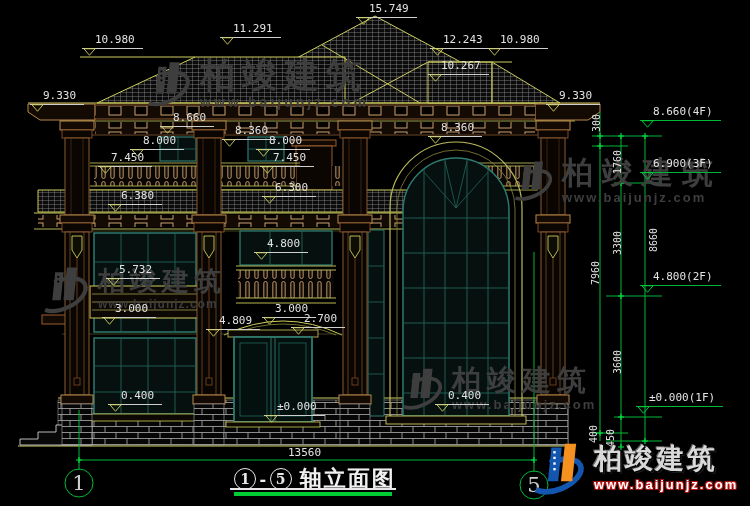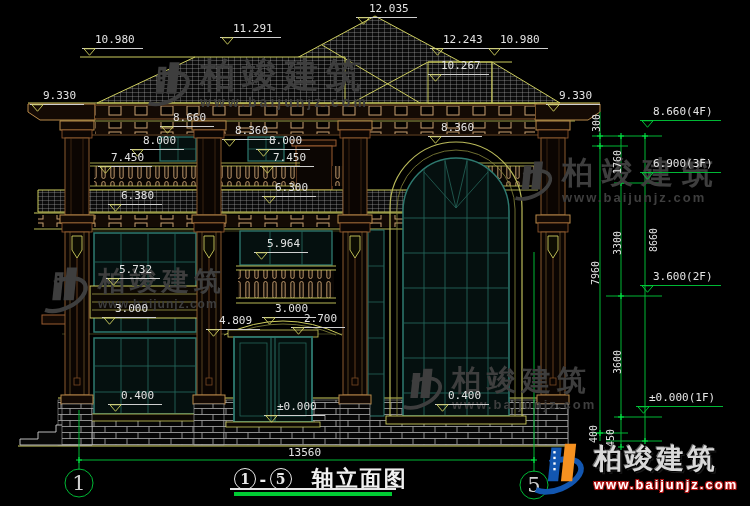--- a/index.html
+++ b/index.html
@@ -30,21 +30,21 @@
   
   #overall-dim{position:absolute;left:288px;top:446px;color:#e3e3e3;
                font:11px "DejaVu Sans Mono",monospace;z-index:3;}
 
   
   #titleblock{position:absolute;left:234px;top:464px;z-index:3;display:flex;align-items:center;
               color:#f0f0f0;white-space:nowrap;}
   .ax-c{display:inline-block;width:20px;height:20px;border:1.6px solid #e8e8e8;border-radius:50%;
         text-align:center;font:bold 14px/20px "DejaVu Serif",serif;color:#e8e8e8;}
   .t-dash{font:bold 16px "DejaVu Sans Mono",monospace;margin:0 2px;}
-  .t-label{font-weight:bold;font-size:22px;letter-spacing:2px;margin-left:20px;}
+  .t-label{font-weight:bold;font-size:22px;letter-spacing:2px;margin-left:8px;}
   #t-underline{position:absolute;left:230px;top:488px;width:166px;height:1.5px;background:#e8e8e8;z-index:3;}
   #t-greenbar{position:absolute;left:234px;top:492px;width:158px;height:4px;background:#00cc33;z-index:3;}
 
   
   .axis-bubble{position:absolute;width:27px;height:27px;border:1.8px solid #00b835;border-radius:50%;
                text-align:center;font:21px/27px "DejaVu Serif",serif;color:#cfcfcf;
                transform:translate(-50%,-50%);z-index:3;background:rgba(0,0,0,.15);}
   #ax1{left:79px;top:483px;}
   #ax5{left:534px;top:485px;}
 
@@ -256,21 +256,21 @@
           <rect x="36" y="7" width="11" height="35"></rect>
       </g>
     </svg>
     <div class="wm-tx">
       <div class="wm-brand">柏竣建筑</div>
       <div class="wm-site">www.baijunjz.com</div>
     </div>
   </div>
 
   <div id="ann">
-      <div class="lvl" style="left: 356px; top: 3px;"><span>12.035</span><svg class="tri" viewBox="0 0 14 8">
+      <div class="lvl" style="left: 356px; top: 3px;"><span>15.749</span><svg class="tri" viewBox="0 0 14 8">
           <path d="M1,0.5 H13 L7,7.5 Z"></path>
         </svg></div>
       <div class="lvl" style="left: 82px; top: 34px;"><span>10.980</span><svg class="tri" viewBox="0 0 14 8">
           <path d="M1,0.5 H13 L7,7.5 Z"></path>
         </svg></div>
       <div class="lvl" style="left: 220px; top: 23px;"><span>11.291</span><svg class="tri" viewBox="0 0 14 8">
           <path d="M1,0.5 H13 L7,7.5 Z"></path>
         </svg></div>
       <div class="lvl" style="left: 430px; top: 34px;"><span>12.243</span><svg class="tri" viewBox="0 0 14 8">
           <path d="M1,0.5 H13 L7,7.5 Z"></path>
@@ -307,21 +307,21 @@
         </svg></div>
       <div class="lvl" style="left: 260px; top: 152px;"><span>7.450</span><svg class="tri" viewBox="0 0 14 8">
           <path d="M1,0.5 H13 L7,7.5 Z"></path>
         </svg></div>
       <div class="lvl" style="left: 108px; top: 190px;"><span>6.380</span><svg class="tri" viewBox="0 0 14 8">
           <path d="M1,0.5 H13 L7,7.5 Z"></path>
         </svg></div>
       <div class="lvl" style="left: 262px; top: 182px;"><span>6.300</span><svg class="tri" viewBox="0 0 14 8">
           <path d="M1,0.5 H13 L7,7.5 Z"></path>
         </svg></div>
-      <div class="lvl" style="left: 254px; top: 238px;"><span>5.964</span><svg class="tri" viewBox="0 0 14 8">
+      <div class="lvl" style="left: 254px; top: 238px;"><span>4.800</span><svg class="tri" viewBox="0 0 14 8">
           <path d="M1,0.5 H13 L7,7.5 Z"></path>
         </svg></div>
       <div class="lvl" style="left: 106px; top: 264px;"><span>5.732</span><svg class="tri" viewBox="0 0 14 8">
           <path d="M1,0.5 H13 L7,7.5 Z"></path>
         </svg></div>
       <div class="lvl" style="left: 102px; top: 303px;"><span>3.000</span><svg class="tri" viewBox="0 0 14 8">
           <path d="M1,0.5 H13 L7,7.5 Z"></path>
         </svg></div>
       <div class="lvl" style="left: 262px; top: 303px;"><span>3.000</span><svg class="tri" viewBox="0 0 14 8">
           <path d="M1,0.5 H13 L7,7.5 Z"></path>
@@ -340,21 +340,21 @@
         </svg></div>
       <div class="lvl" style="left: 264px; top: 401px;"><span>±0.000</span><svg class="tri" viewBox="0 0 14 8">
           <path d="M1,0.5 H13 L7,7.5 Z"></path>
         </svg></div>
       <div class="lvl green" style="left: 640px; top: 106px; text-align: right;"><span>8.660(4F)</span><svg class="tri" viewBox="0 0 14 8">
           <path d="M1,0.5 H13 L7,7.5 Z"></path>
         </svg></div>
       <div class="lvl green" style="left: 640px; top: 158px;"><span>6.900(3F)</span><svg class="tri" viewBox="0 0 14 8">
           <path d="M1,0.5 H13 L7,7.5 Z"></path>
         </svg></div>
-      <div class="lvl green" style="left: 640px; top: 271px;"><span>3.600(2F)</span><svg class="tri" viewBox="0 0 14 8">
+      <div class="lvl green" style="left: 640px; top: 271px;"><span>4.800(2F)</span><svg class="tri" viewBox="0 0 14 8">
           <path d="M1,0.5 H13 L7,7.5 Z"></path>
         </svg></div>
       <div class="lvl green" style="left: 636px; top: 392px;"><span>±0.000(1F)</span><svg class="tri" viewBox="0 0 14 8">
           <path d="M1,0.5 H13 L7,7.5 Z"></path>
         </svg></div>
       <div class="vdim" style="left: 597px; top: 123px;">300</div>
       <div class="vdim" style="left: 618px; top: 162px;">1760</div>
       <div class="vdim" style="left: 618px; top: 243px;">3300</div>
       <div class="vdim" style="left: 596px; top: 273px;">7960</div>
       <div class="vdim" style="left: 654px; top: 240px;">8660</div>

